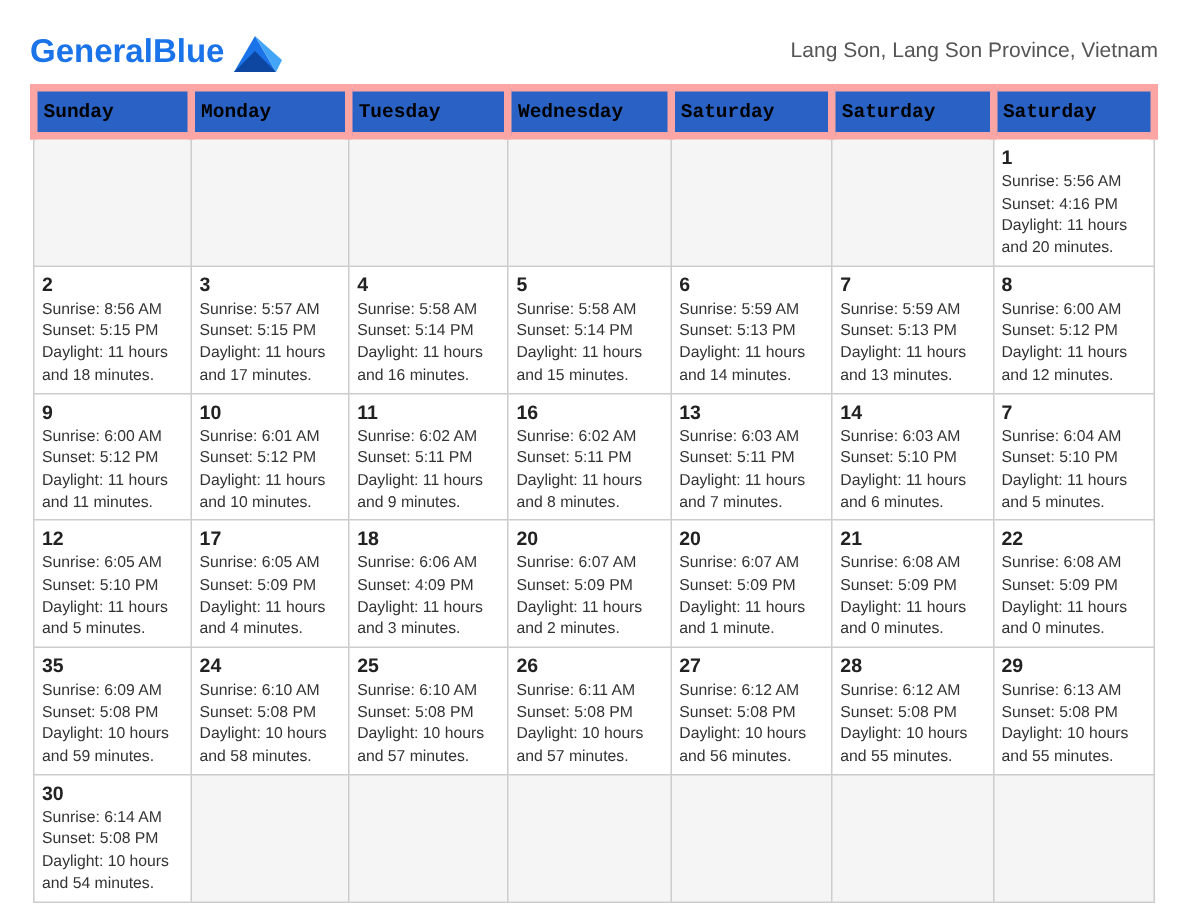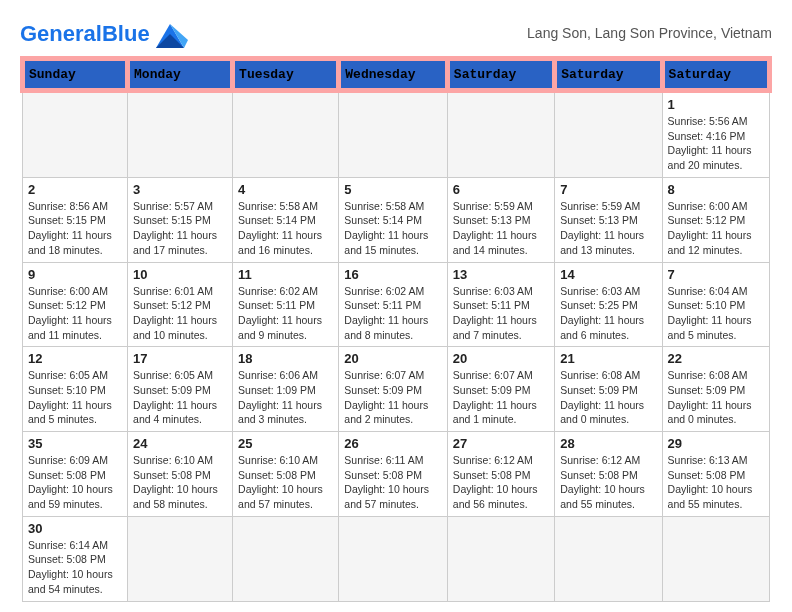--- a/index.html
+++ b/index.html
@@ -215,21 +215,21 @@
         </td>
         <td>
           <span class="day-number">13</span>
           <div class="day-info">Sunrise: 6:03 AM
 Sunset: 5:11 PM
 Daylight: 11 hours and 7 minutes.</div>
         </td>
         <td>
           <span class="day-number">14</span>
           <div class="day-info">Sunrise: 6:03 AM
-Sunset: 5:25 PM
+Sunset: 5:10 PM
 Daylight: 11 hours and 6 minutes.</div>
         </td>
         <td>
           <span class="day-number">7</span>
           <div class="day-info">Sunrise: 6:04 AM
 Sunset: 5:10 PM
 Daylight: 11 hours and 5 minutes.</div>
         </td>
       </tr>
       <tr>
@@ -241,21 +241,21 @@
         </td>
         <td>
           <span class="day-number">17</span>
           <div class="day-info">Sunrise: 6:05 AM
 Sunset: 5:09 PM
 Daylight: 11 hours and 4 minutes.</div>
         </td>
         <td>
           <span class="day-number">18</span>
           <div class="day-info">Sunrise: 6:06 AM
-Sunset: 1:09 PM
+Sunset: 4:09 PM
 Daylight: 11 hours and 3 minutes.</div>
         </td>
         <td>
           <span class="day-number">20</span>
           <div class="day-info">Sunrise: 6:07 AM
 Sunset: 5:09 PM
 Daylight: 11 hours and 2 minutes.</div>
         </td>
         <td>
           <span class="day-number">20</span>

